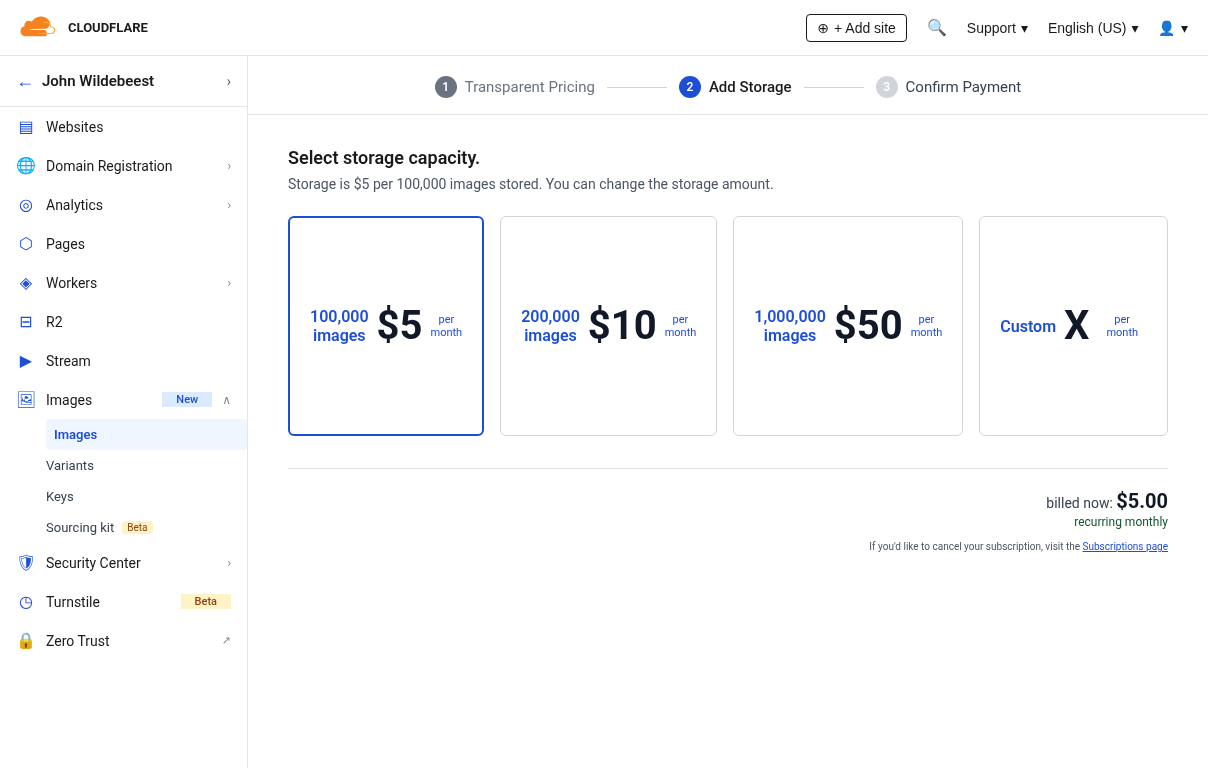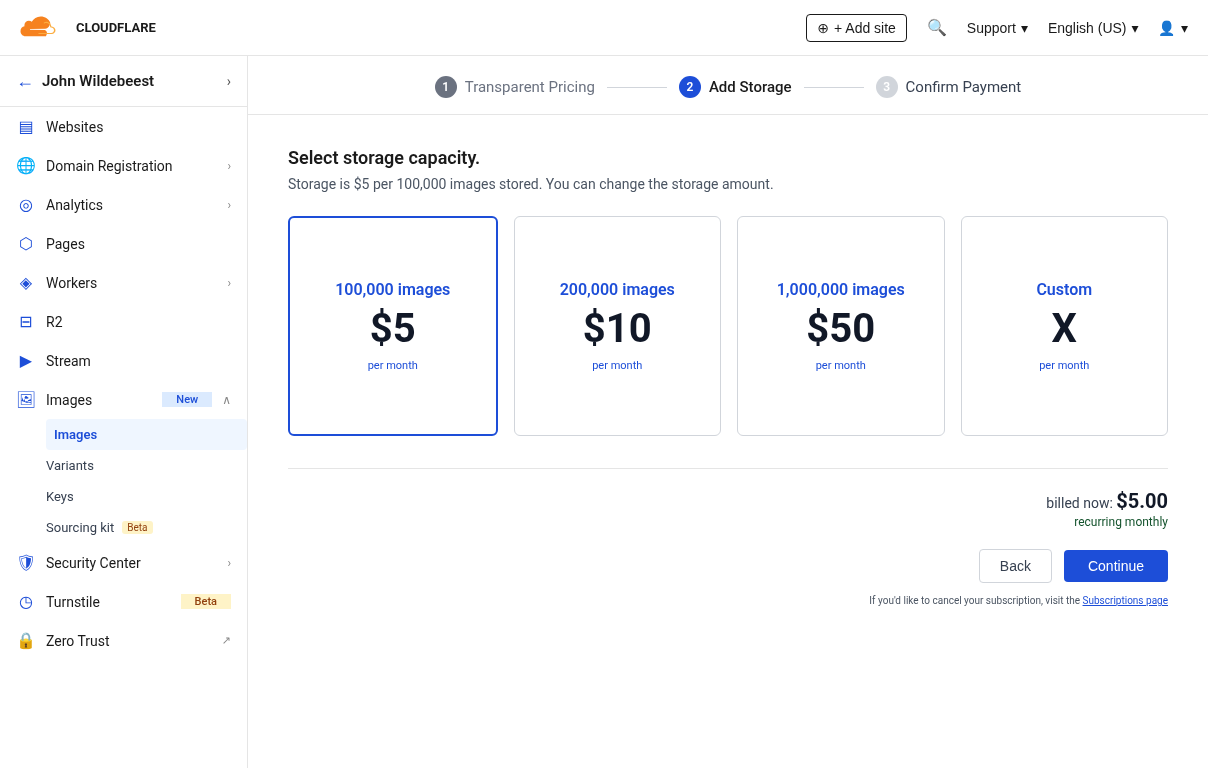--- a/index.html
+++ b/index.html
@@ -3,21 +3,21 @@
   <meta charset="utf-8">
   <style>
     * { box-sizing: border-box; margin: 0; padding: 0; }
     body { font-family: -apple-system, BlinkMacSystemFont, 'Segoe UI', Roboto, sans-serif; font-size: 14px; color: #1a1a1a; background: #fff; display: flex; flex-direction: column; height: 768px; width: 1208px; overflow: hidden; }
 
     
     .topnav {
       display: flex; align-items: center; height: 56px; padding: 0 20px;
       border-bottom: 1px solid #e5e5e5; background: #fff; flex-shrink: 0;
     }
-    .topnav-logo { display: flex; align-items: center; gap: 16px; }
+    .topnav-logo { display: flex; align-items: center; gap: 8px; }
     .logo-icon { width: 40px; height: 26px; }
     .topnav-right { margin-left: auto; display: flex; align-items: center; gap: 20px; }
     .topnav-btn { display: flex; align-items: center; gap: 5px; cursor: pointer; color: #1a1a1a; font-size: 14px; background: none; border: none; }
     .topnav-btn.add-site { border: 1px solid #1a1a1a; border-radius: 4px; padding: 5px 10px; }
     .topnav-icon { font-size: 16px; color: #555; cursor: pointer; }
 
     
     .layout { display: flex; flex: 1; overflow: hidden; }
 
     
@@ -65,21 +65,21 @@
 
     
     .content { padding: 32px 40px; flex: 1; }
     .section-title { font-size: 18px; font-weight: 600; margin-bottom: 8px; }
     .section-subtitle { font-size: 14px; color: #4b5563; margin-bottom: 24px; }
 
     
     .pricing-cards { display: flex; gap: 16px; margin-bottom: 32px; }
     .pricing-card {
       flex: 1; border: 1px solid #d1d5db; border-radius: 6px; padding: 18px 20px;
-      text-align: center; cursor: pointer; display: flex; flex-direction: column; align-items: center; gap: 8px;
+      text-align: center; cursor: pointer; display: flex; flex-direction: row; align-items: center; gap: 8px;
       min-height: 220px; justify-content: center;
     }
     .pricing-card.selected { border: 2px solid #1d4ed8; }
     .pricing-card .card-title { font-size: 16px; font-weight: 600; color: #1d4ed8; }
     .pricing-card .card-price { font-size: 40px; font-weight: 700; color: #111827; line-height: 1.1; }
     .pricing-card .card-unit { font-size: 11px; color: #1d4ed8; }
 
     
     .content-divider { border: none; border-top: 1px solid #e5e5e5; margin: 0 0 20px; }
 
@@ -257,24 +257,20 @@
 
       <hr class="content-divider">
 
       <div class="billing-summary">
         <span>billed now:</span>
         <span class="billed-amount">$5.00</span>
         <br>
         <span class="recurring">recurring monthly</span>
       </div>
 
-      <div class="actions-row">
-        <button class="btn-back">Back</button>
-        <button class="btn-continue">Continue</button>
-      </div>
 
       <p class="cancel-text">
         <span>If you'd like to cancel your subscription, visit the</span>
         <a>Subscriptions page</a>
       </p>
     </div>
   </main>
 </div>
 
 </body></html>

